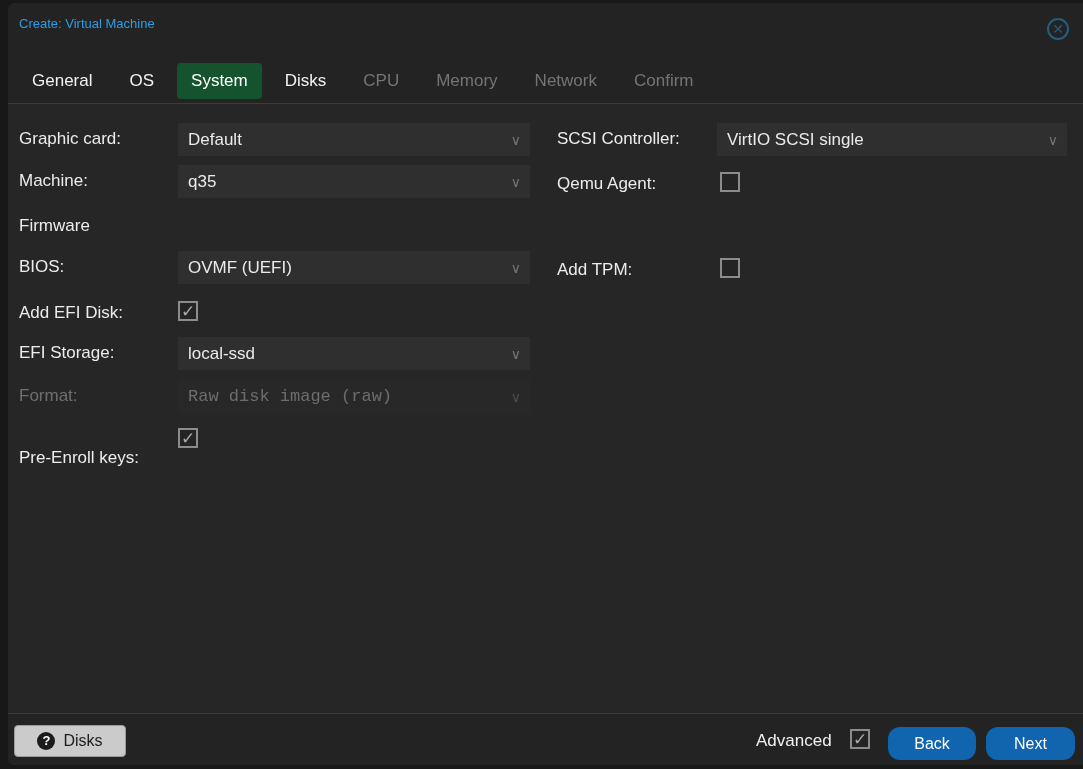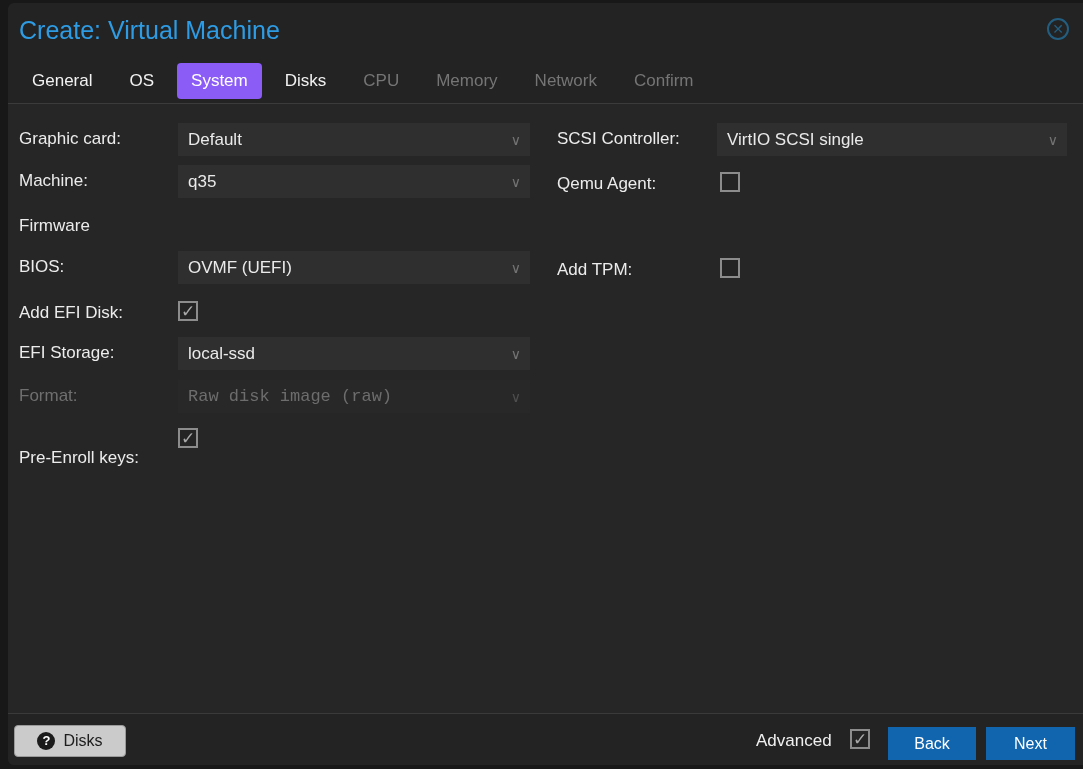--- a/index.html
+++ b/index.html
@@ -20,21 +20,21 @@
     width: 1075px; height: 762px;
     background: #232323;
     border-radius: 6px 0 0 6px;
     overflow: hidden;
   }
 
   
   .dlg-title {
     position: absolute;
     left: 11px; top: 13px;
-    font-size: 25px;
+    font-size: 13px;
     color: #2e9ce4;
   }
   .close-btn {
     position: absolute;
     right: 14px; top: 15px;
     width: 22px; height: 22px;
     border: 2px solid #235e80;
     border-radius: 50%;
     color: #235e80;
     font-size: 14px;
@@ -52,21 +52,21 @@
     gap: 9px;
   }
   .tab {
     padding: 8px 14px;
     font-size: 17px;
     color: #f2f2f2;
     border-radius: 4px;
     cursor: pointer;
     white-space: nowrap;
   }
-  .tab.active { background: #8b5cf6; color: #ffffff; }
+  .tab.active { background: #14532d; color: #ffffff; }
   .tab.disabled { color: #757575; cursor: default; }
   .tabs-divider {
     position: absolute;
     left: 0; top: 100px;
     width: 100%; height: 1px;
     background: #3b3b3b;
   }
 
   
   .body-area {
@@ -161,21 +161,21 @@
     color: #f0f0f0;
   }
   .adv-check { left: 842px; top: 15px; }
 
   .btn-primary {
     position: absolute;
     top: 13px;
     height: 33px;
     background: #1164ae;
     border: none;
-    border-radius: 0;
+    border-radius: 12px;
     color: #ffffff;
     font-size: 16px;
     font-family: "Liberation Sans", sans-serif;
     cursor: pointer;
   }
   .btn-back { left: 880px; width: 88px; }
   .btn-next { left: 978px; width: 89px; }
 </style>
 </head>
 <body>

